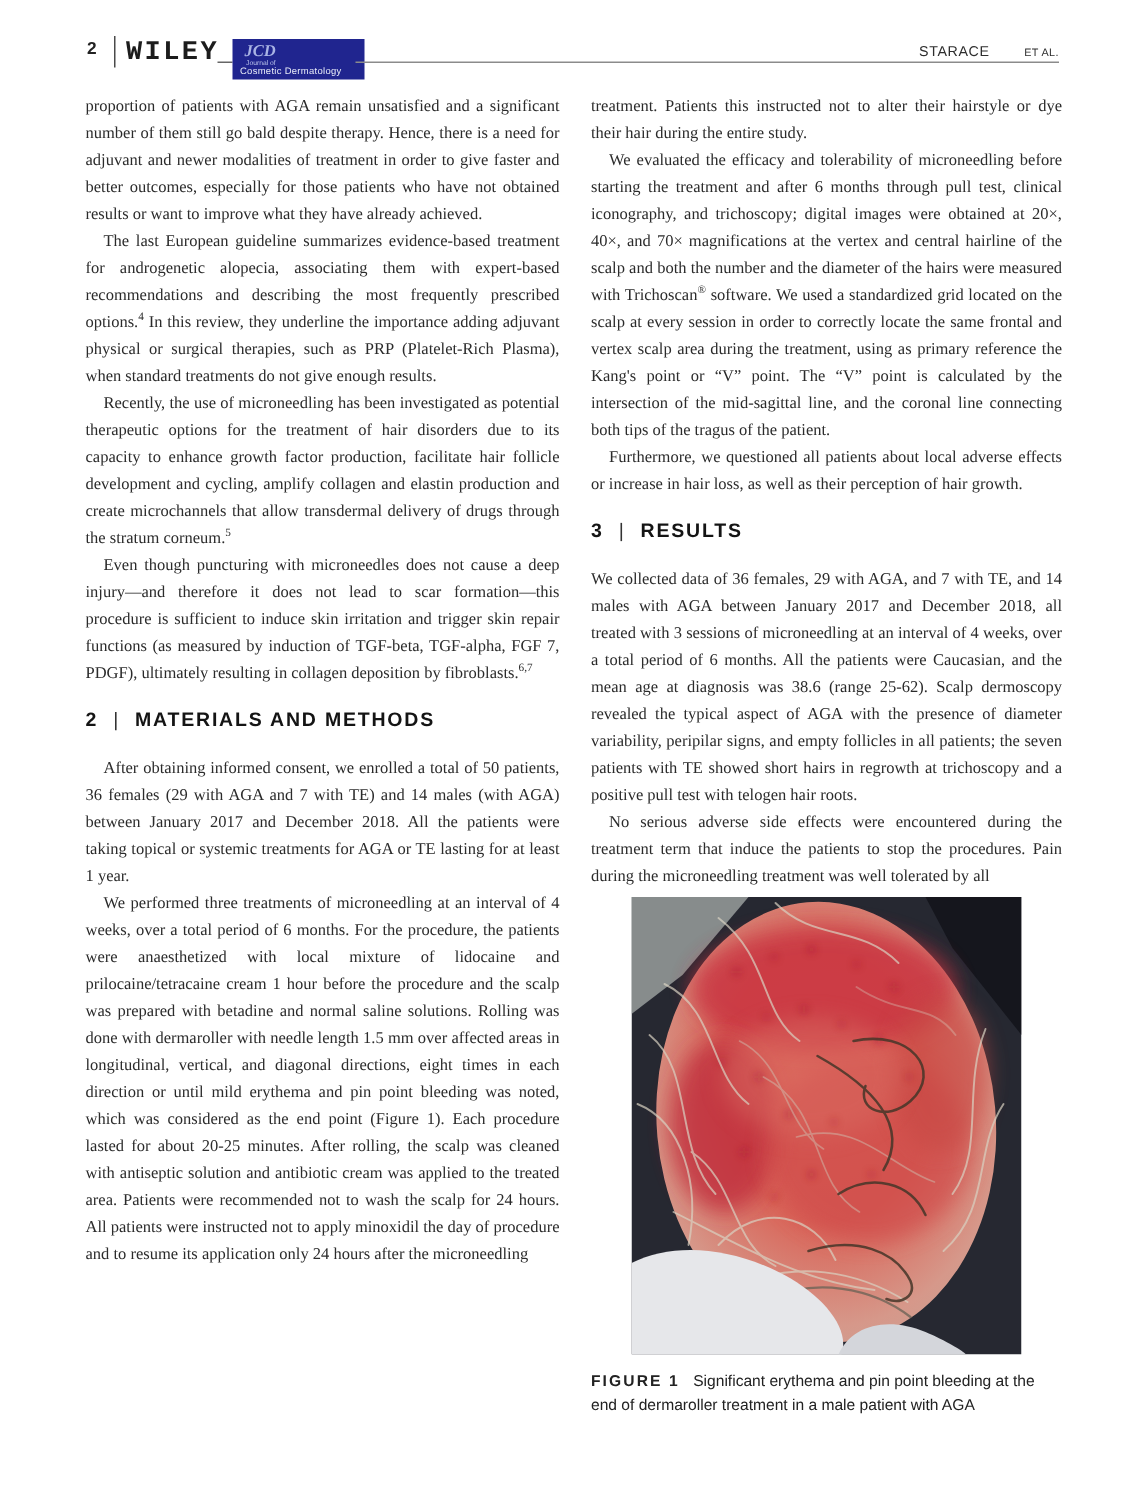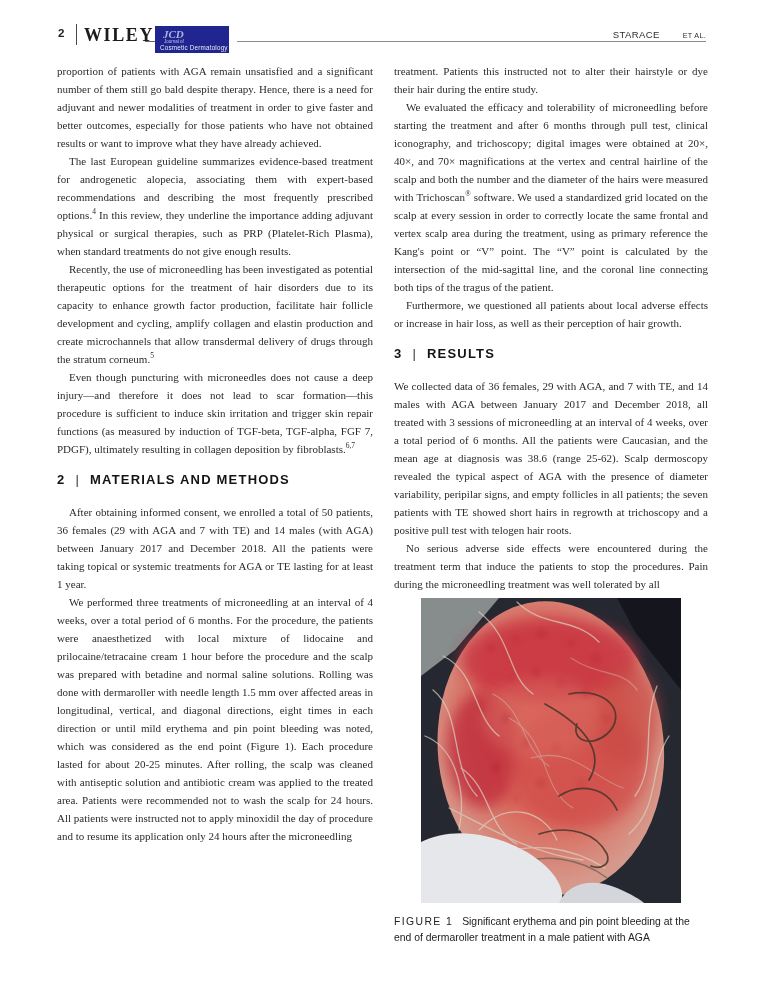--- a/index.html
+++ b/index.html
@@ -3,24 +3,24 @@
 <meta charset="utf-8">
 <style>
   html,body{margin:0;padding:0;background:#ffffff;}
   .page{position:relative;width:761px;height:1000px;background:#ffffff;overflow:hidden;
         font-family:"Liberation Sans",sans-serif;color:#2b2b2b;}
 
   
   .header{position:absolute;left:56px;top:24px;width:650px;height:32px;}
   .pageno{position:absolute;left:2px;top:3px;font-size:11.5px;font-weight:bold;color:#222;}
   .pg-rule{position:absolute;left:20px;top:0;width:1px;height:21px;background:#4a4a4a;}
-  .wiley{position:absolute;left:28px;top:1px;font-family:Liberation Serif, serif;
+  .wiley{position:absolute;left:28px;top:1px;font-family:Liberation Mono, monospace;
          font-size:18px;font-weight:600;letter-spacing:1.6px;color:#1c1c1c;}
   .connector{position:absolute;left:89px;top:17px;width:10px;height:1px;background:#666;}
-  .jcd-box{position:absolute;left:99px;top:2px;width:74px;height:27px;background:#20258f;overflow:hidden;}
+  .jcd-box{position:absolute;left:99px;top:2px;width:88px;height:27px;background:#20258f;overflow:hidden;}
   .jcd-i{font-family:"Liberation Serif",serif;font-style:italic;font-weight:bold;
          font-size:11px;line-height:10px;color:#a9b3e4;margin:3px 0 0 8px;}
   .jcd-s1{font-size:4.5px;line-height:5px;color:#b9c2ea;margin-left:9px;}
   .jcd-s2{font-size:6.3px;line-height:8px;color:#e8ecf8;margin:0 0 0 5px;letter-spacing:.2px;}
   .h-rule{position:absolute;left:181px;top:17px;width:469px;height:1px;background:#8b8b8b;}
   .running{position:absolute;right:0;top:5px;font-size:9.5px;letter-spacing:.4px;color:#2e2e2e;}
   .rh-suffix{font-size:7.2px;letter-spacing:.3px;padding-left:20px;}
 
   
   .col{position:absolute;top:62px;}
@@ -32,21 +32,21 @@
   .section-head{display:flex;align-items:baseline;margin:14px 0 16px;
                 font-size:13px;font-weight:bold;letter-spacing:1.2px;color:#141414;}
   .sh-sep{margin:0 10px;font-weight:normal;color:#333;}
 
   sup{font-size:7.5px;line-height:0;vertical-align:super;}
 
   
   .figure{margin-top:5px;}
   .fig-photo{display:block;margin-left:27px;width:260px;height:305px;}
   .fig-cap{margin:11px 0 0 0;font-size:10.4px;line-height:15.5px;color:#222;text-align:left;}
-  .fig-label{font-weight:normal;letter-spacing:1.4px;margin-right:9px;}
+  .fig-label{font-weight:bold;letter-spacing:1.4px;margin-right:9px;}
 </style>
 </head>
 <body>
 
 <div class="page">
 
   <div class="header">
     <span class="pageno">2</span>
     <span class="pg-rule"></span>
     <span class="wiley">WILEY</span>

